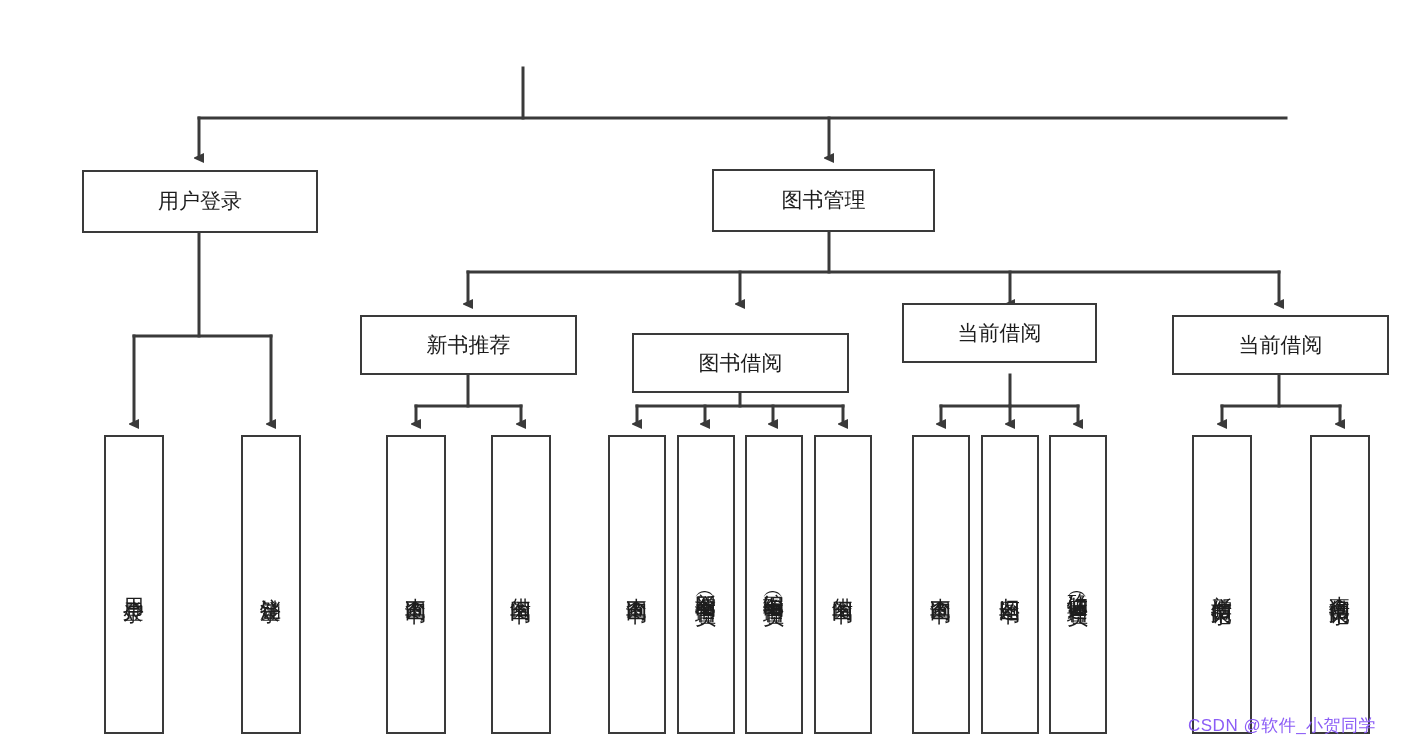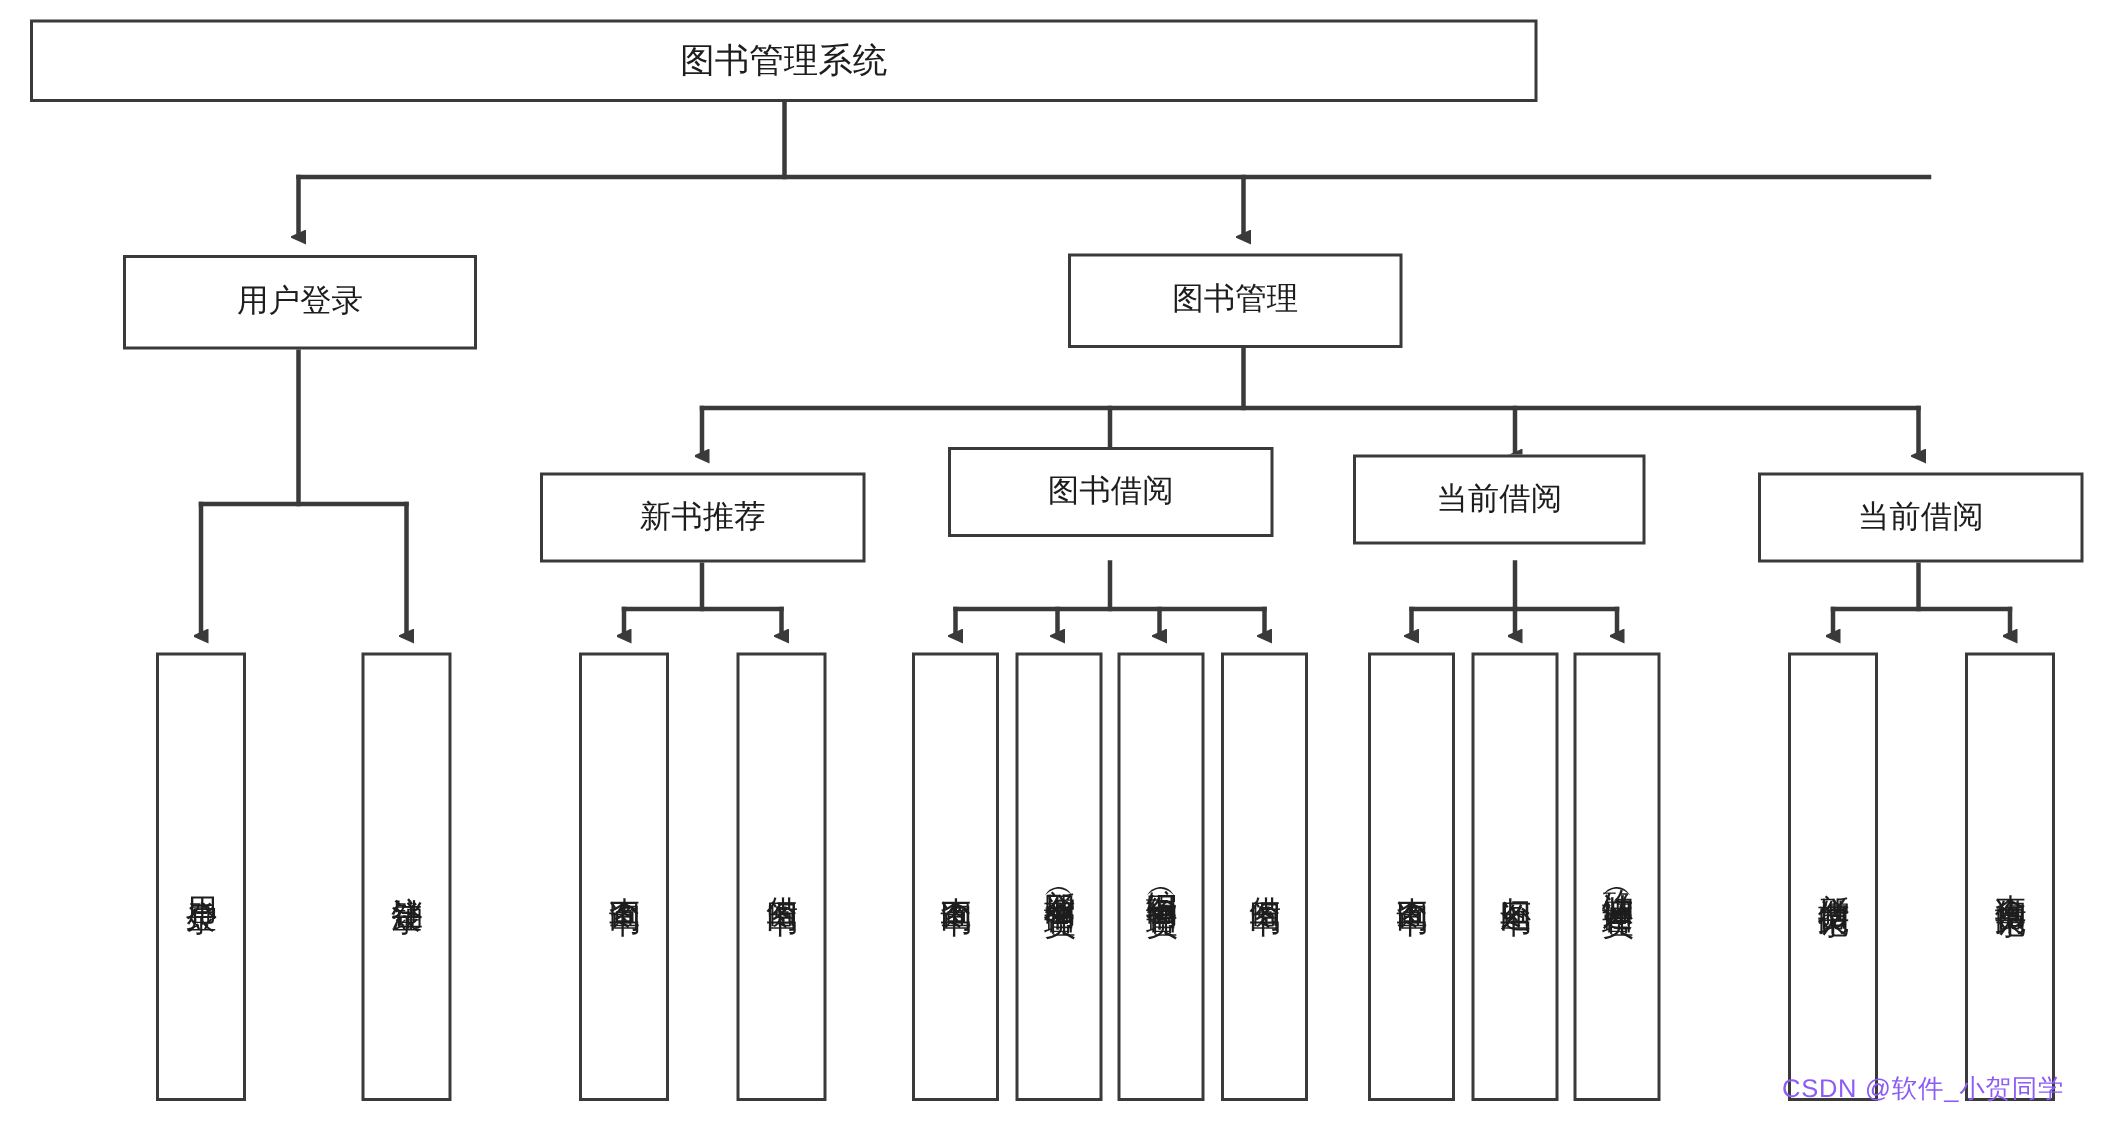--- a/index.html
+++ b/index.html
@@ -116,35 +116,32 @@
       <path d="M1010,406 L1010,424" marker-end="url(#arrow)"></path>
       <path d="M1078,406 L1078,424" marker-end="url(#arrow)"></path>
 
       <path d="M1279,375 L1279,406"></path>
       <path d="M1222,406 L1340,406"></path>
       <path d="M1222,406 L1222,424" marker-end="url(#arrow)"></path>
       <path d="M1340,406 L1340,424" marker-end="url(#arrow)"></path>
     </g>
   </svg>
 
-  <div class="node lvl0" style="left:20px; top:13px; width:1005px; height:55px;">
-    <span class="node-label">图书管理系统</span>
-  </div>
 
   <div class="node lvl1" style="left:82px; top:170px; width:236px; height:63px;">
     <span class="node-label">用户登录</span>
   </div>
   <div class="node lvl1" style="left:712px; top:169px; width:223px; height:63px;">
     <span class="node-label">图书管理</span>
   </div>
 
   <div class="node lvl2" style="left:360px; top:315px; width:217px; height:60px;">
     <span class="node-label">新书推荐</span>
   </div>
-  <div class="node lvl2" style="left:632px; top:298px; width:217px; height:60px;">
+  <div class="node lvl2" style="left:632px; top:333px; width:217px; height:60px;">
     <span class="node-label">图书借阅</span>
   </div>
   <div class="node lvl2" style="left:902px; top:303px; width:195px; height:60px;">
     <span class="node-label">当前借阅</span>
   </div>
   <div class="node lvl2" style="left:1172px; top:315px; width:217px; height:60px;">
     <span class="node-label">当前借阅</span>
   </div>
 
   <div class="node leaf" style="left:104px; top:435px; width:60px; height:299px;">

